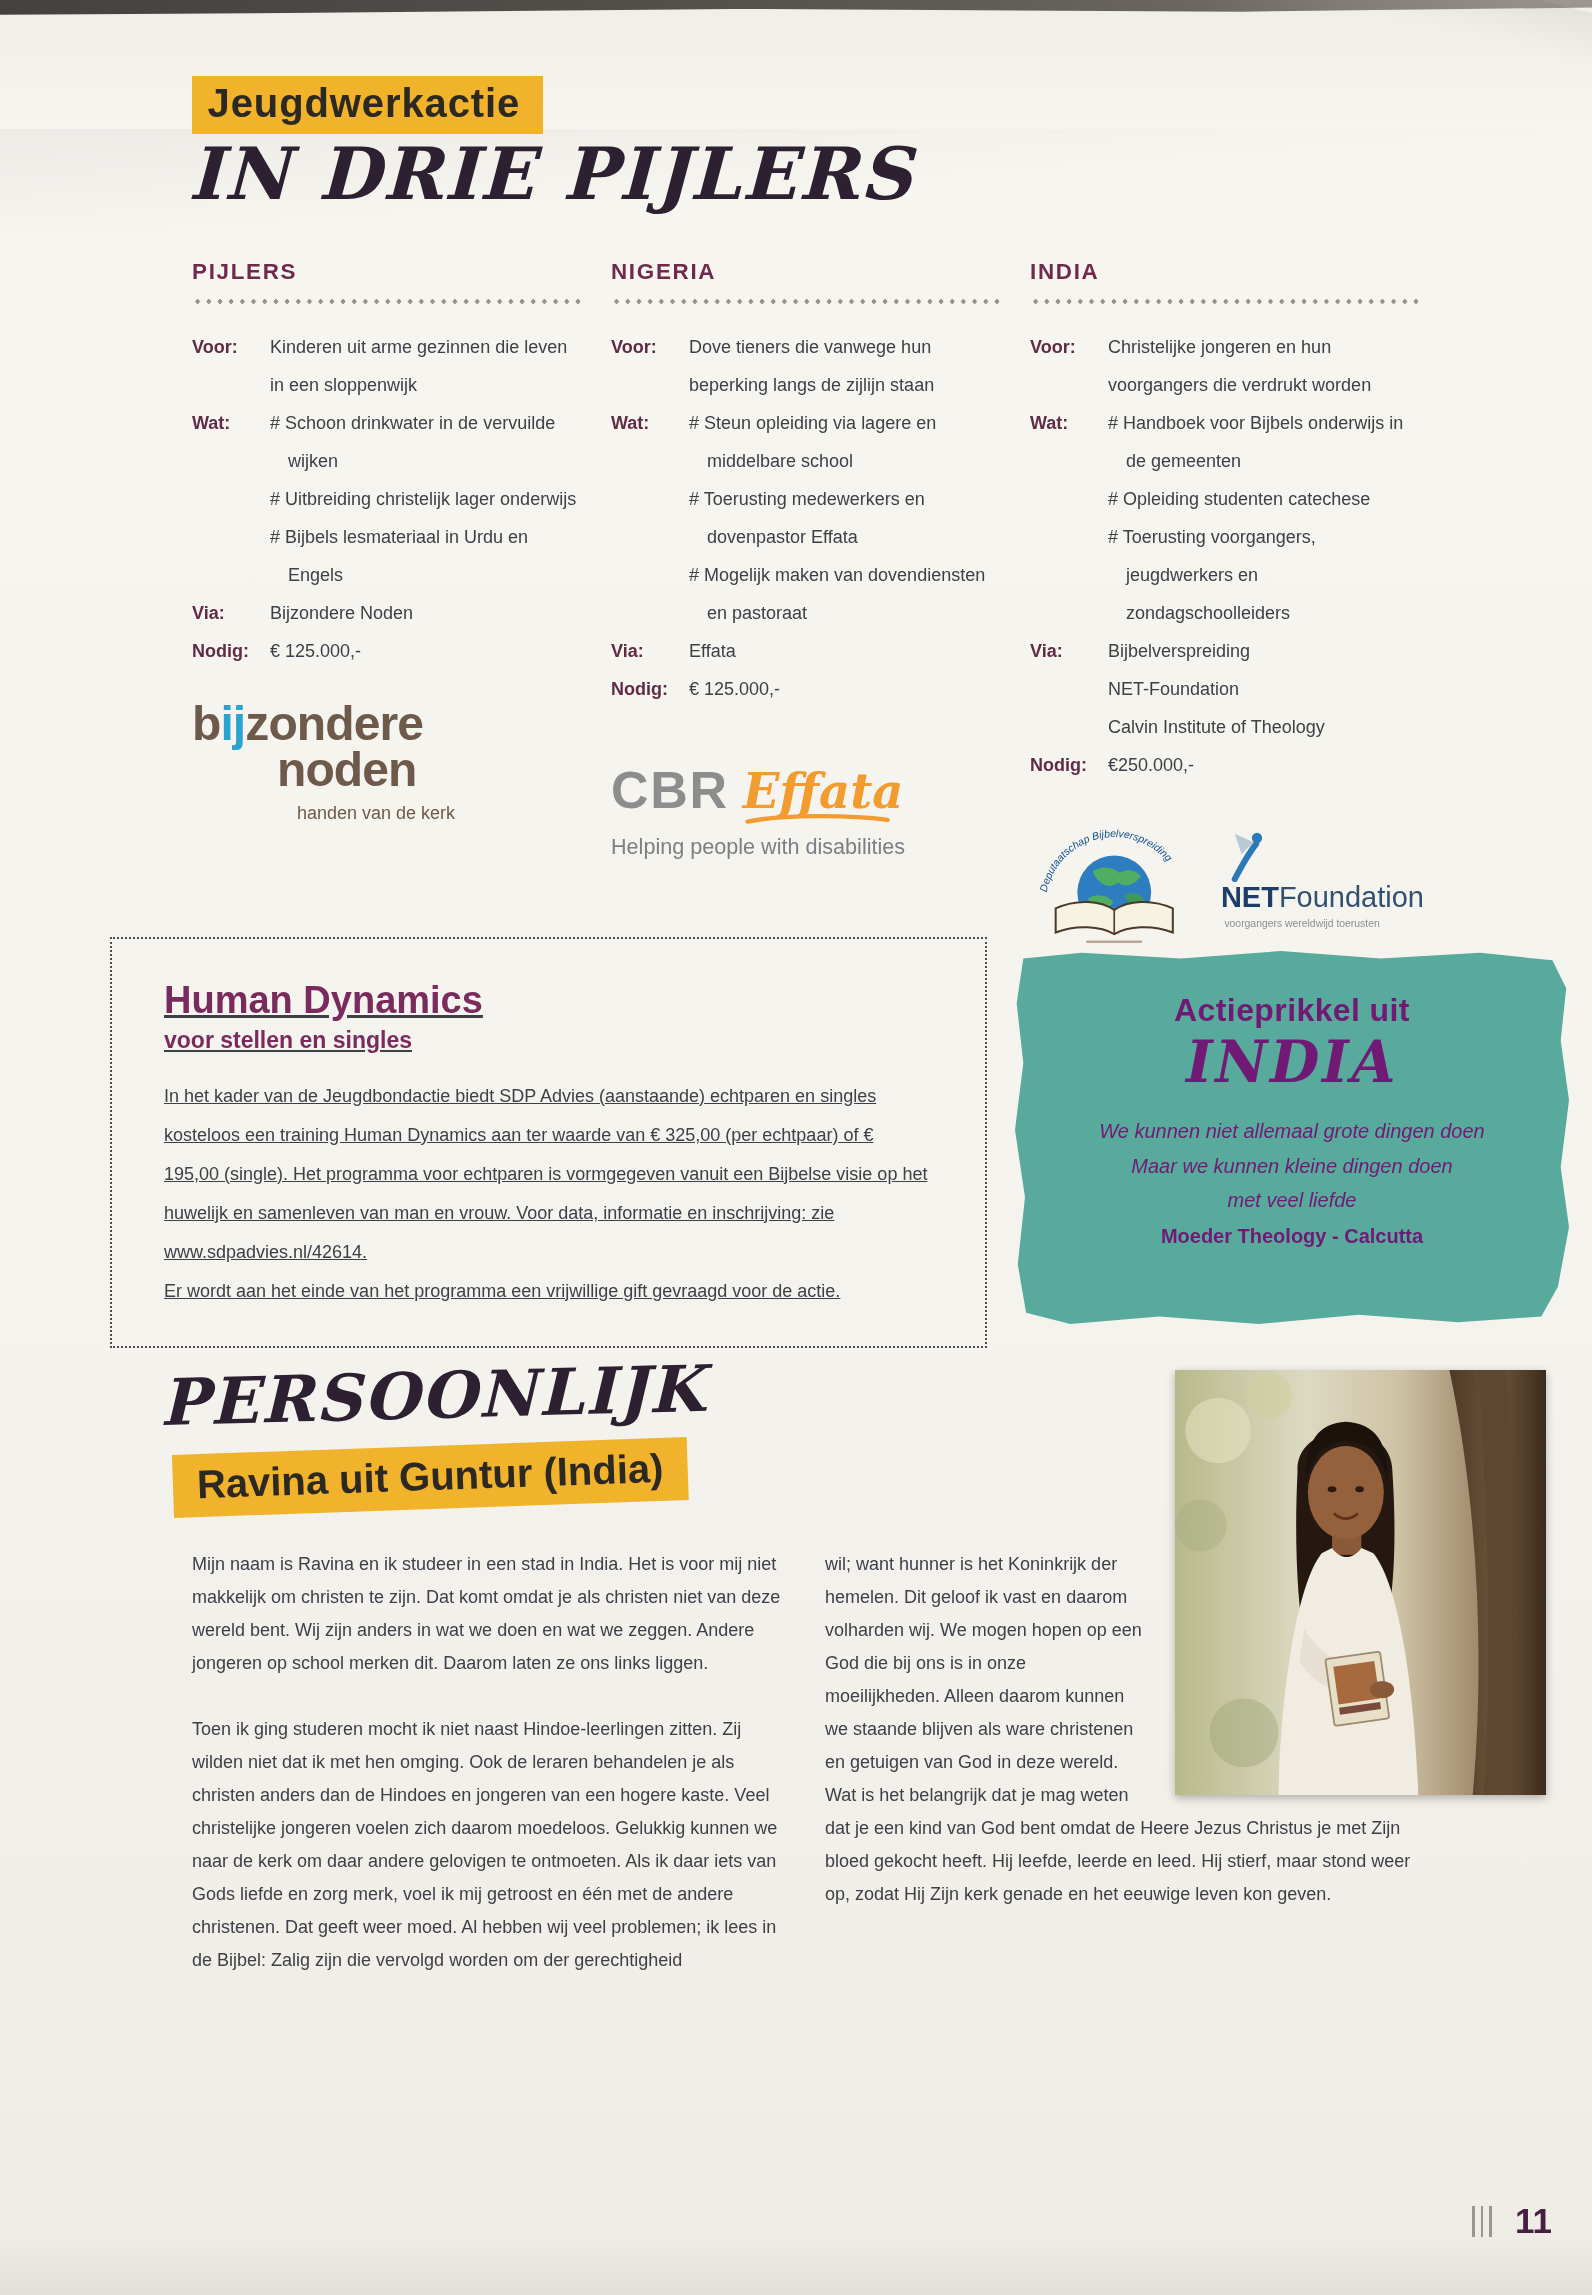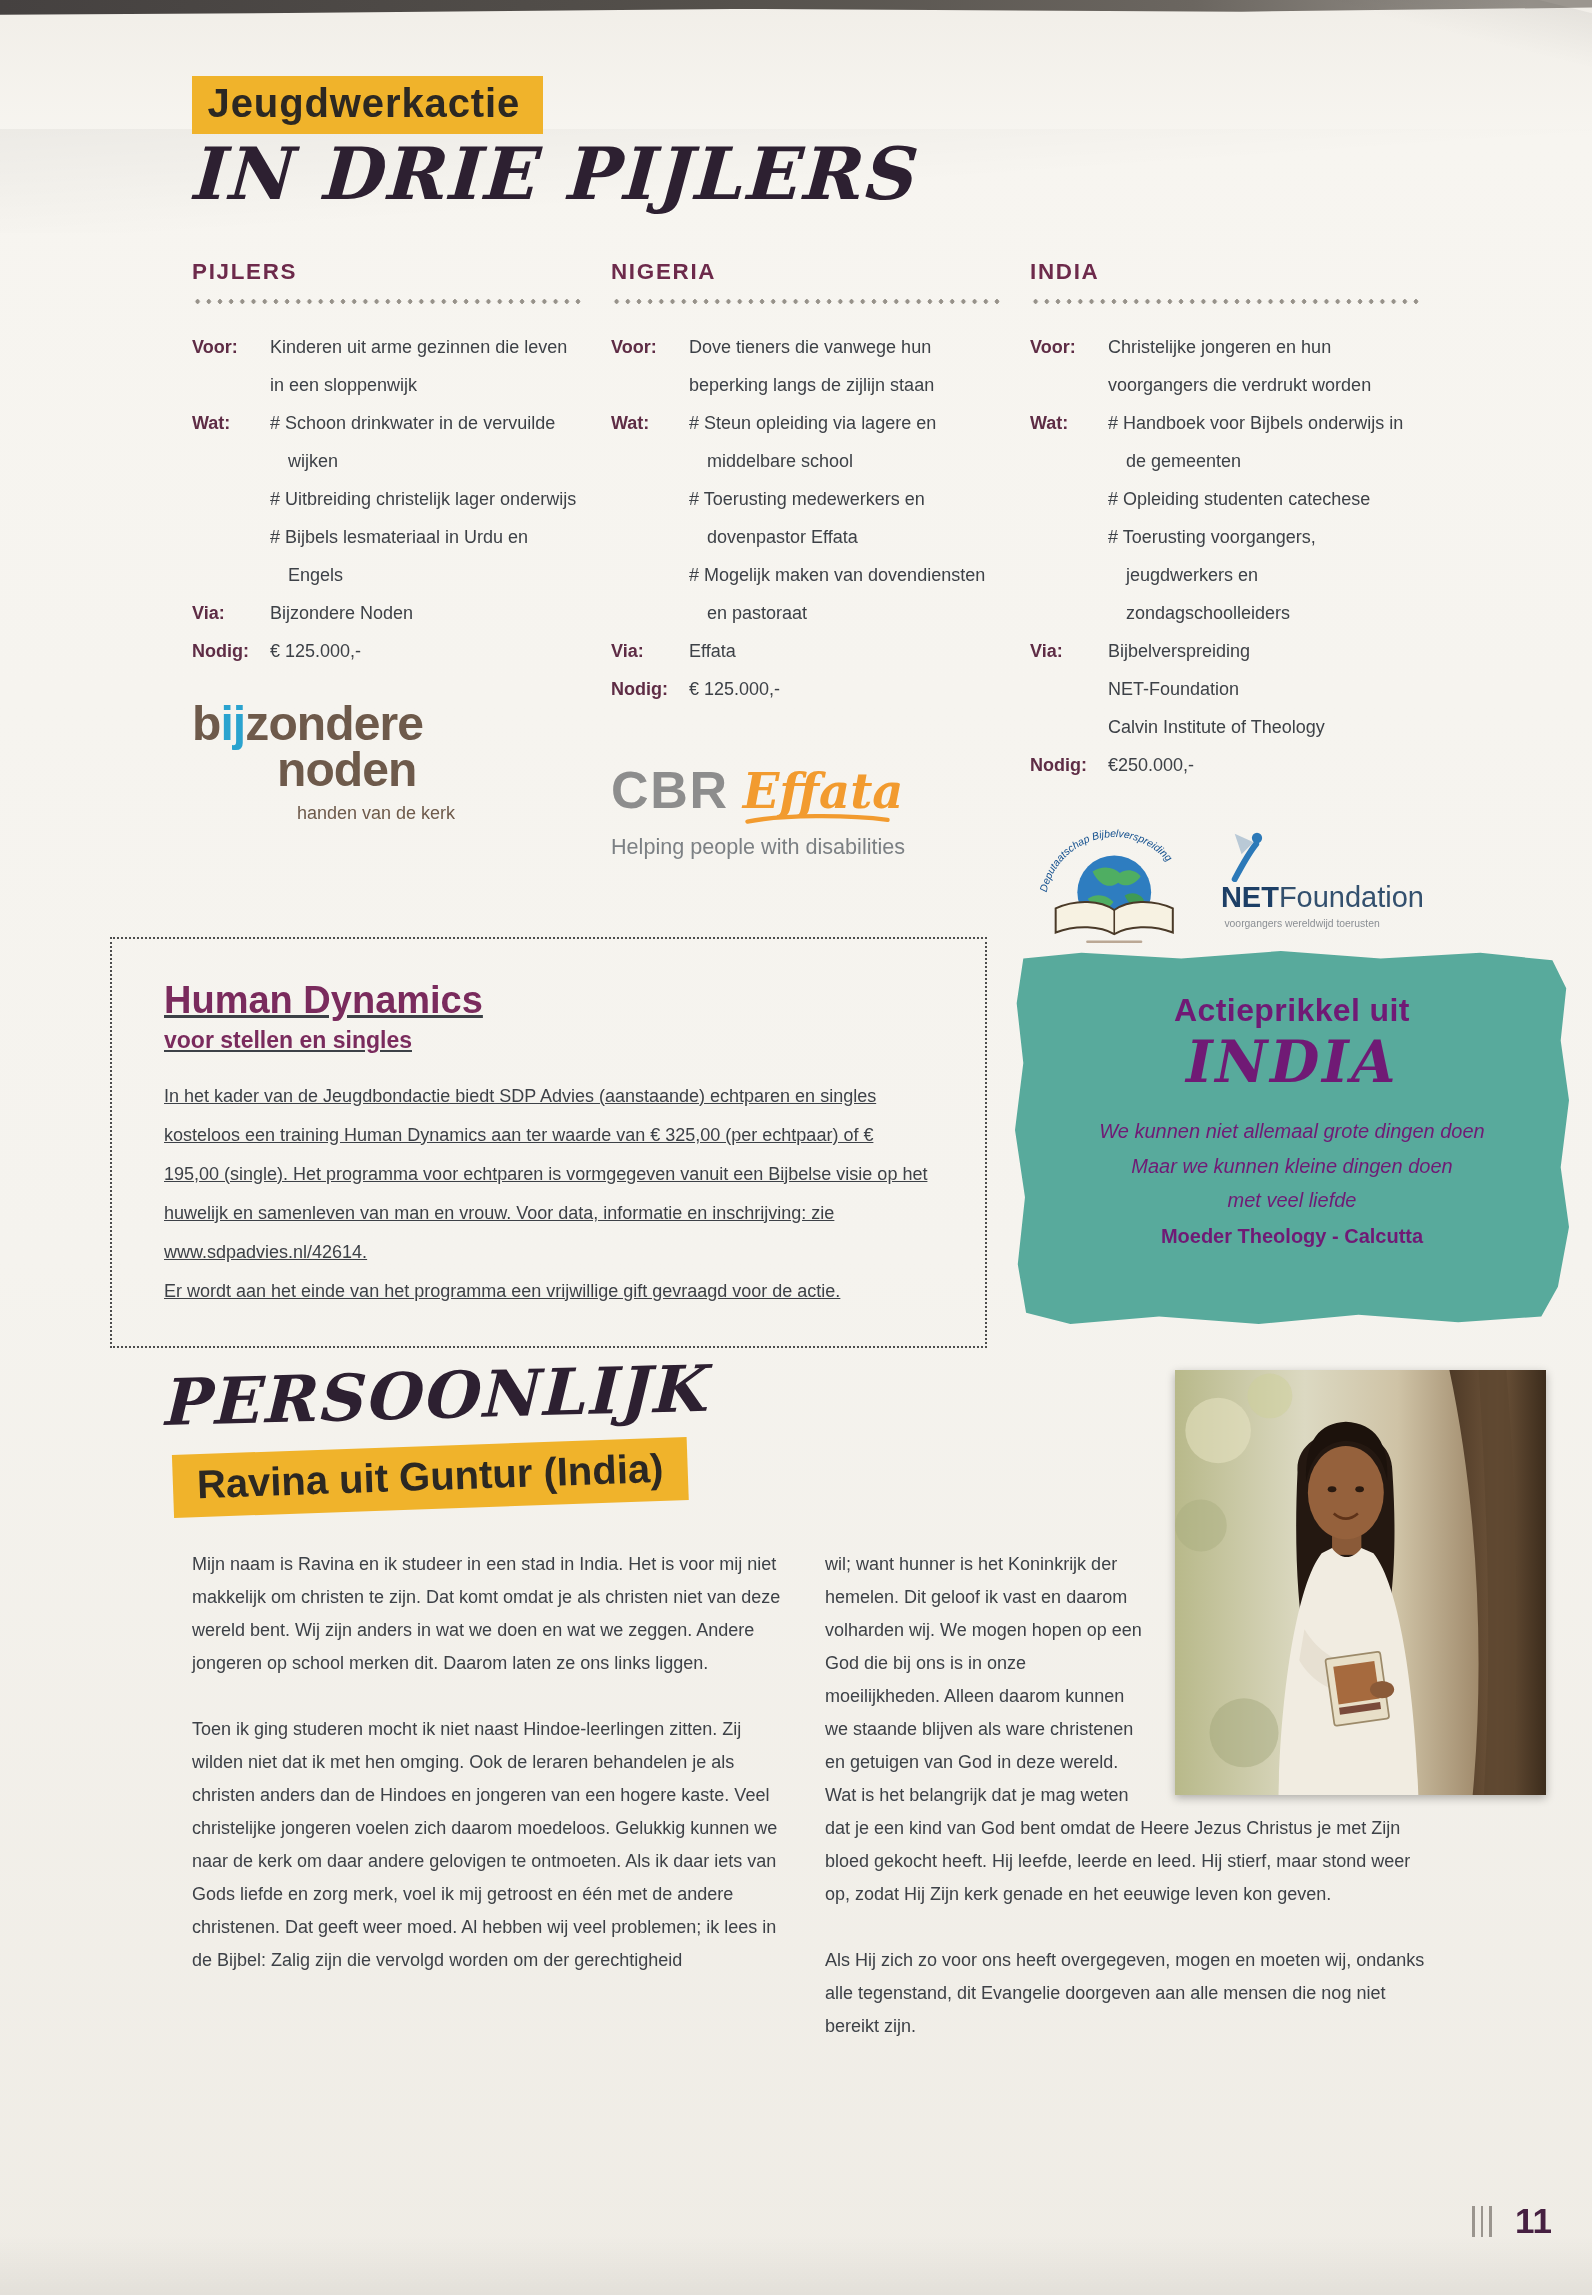--- a/index.html
+++ b/index.html
@@ -314,21 +314,20 @@
   </figure>
 
   <section class="ps-text">
     <div class="ps-col ps-col-left">
       <p>Mijn naam is Ravina en ik studeer in een stad in India. Het is voor mij niet makkelijk om christen te zijn. Dat komt omdat je als christen niet van deze wereld bent. Wij zijn anders in wat we doen en wat we zeggen. Andere jongeren op school merken dit. Daarom laten ze ons links liggen.</p>
       <p>Toen ik ging studeren mocht ik niet naast Hindoe-leerlingen zitten. Zij wilden niet dat ik met hen omging. Ook de leraren behandelen je als christen anders dan de Hindoes en jongeren van een hogere kaste. Veel christelijke jongeren voelen zich daarom moedeloos. Gelukkig kunnen we naar de kerk om daar andere gelovigen te ontmoeten. Als ik daar iets van Gods liefde en zorg merk, voel ik mij getroost en één met de andere christenen. Dat geeft weer moed. Al hebben wij veel problemen; ik lees in de Bijbel: Zalig zijn die vervolgd worden om der gerechtigheid</p>
     </div>
     <div class="ps-col ps-col-right">
       <div class="photo-spacer"></div>
       <p>wil; want hunner is het Koninkrijk der hemelen. Dit geloof ik vast en daarom volharden wij. We mogen hopen op een God die bij ons is in onze moeilijkheden. Alleen daarom kunnen we staande blijven als ware christenen en getuigen van God in deze wereld. Wat is het belangrijk dat je mag weten dat je een kind van God bent omdat de Heere Jezus Christus je met Zijn bloed gekocht heeft. Hij leefde, leerde en leed. Hij stierf, maar stond weer op, zodat Hij Zijn kerk genade en het eeuwige leven kon geven.</p>
-      <p>Als Hij zich zo voor ons heeft overgegeven, mogen en moeten wij, ondanks alle tegenstand, dit Evangelie doorgeven aan alle mensen die nog niet bereikt zijn.</p>
     </div>
   </section>
 
   <div class="pagenum">
     <div class="pn-bars"></div>
     <span class="pn-num">11</span>
   </div>
 </div>
 
 

